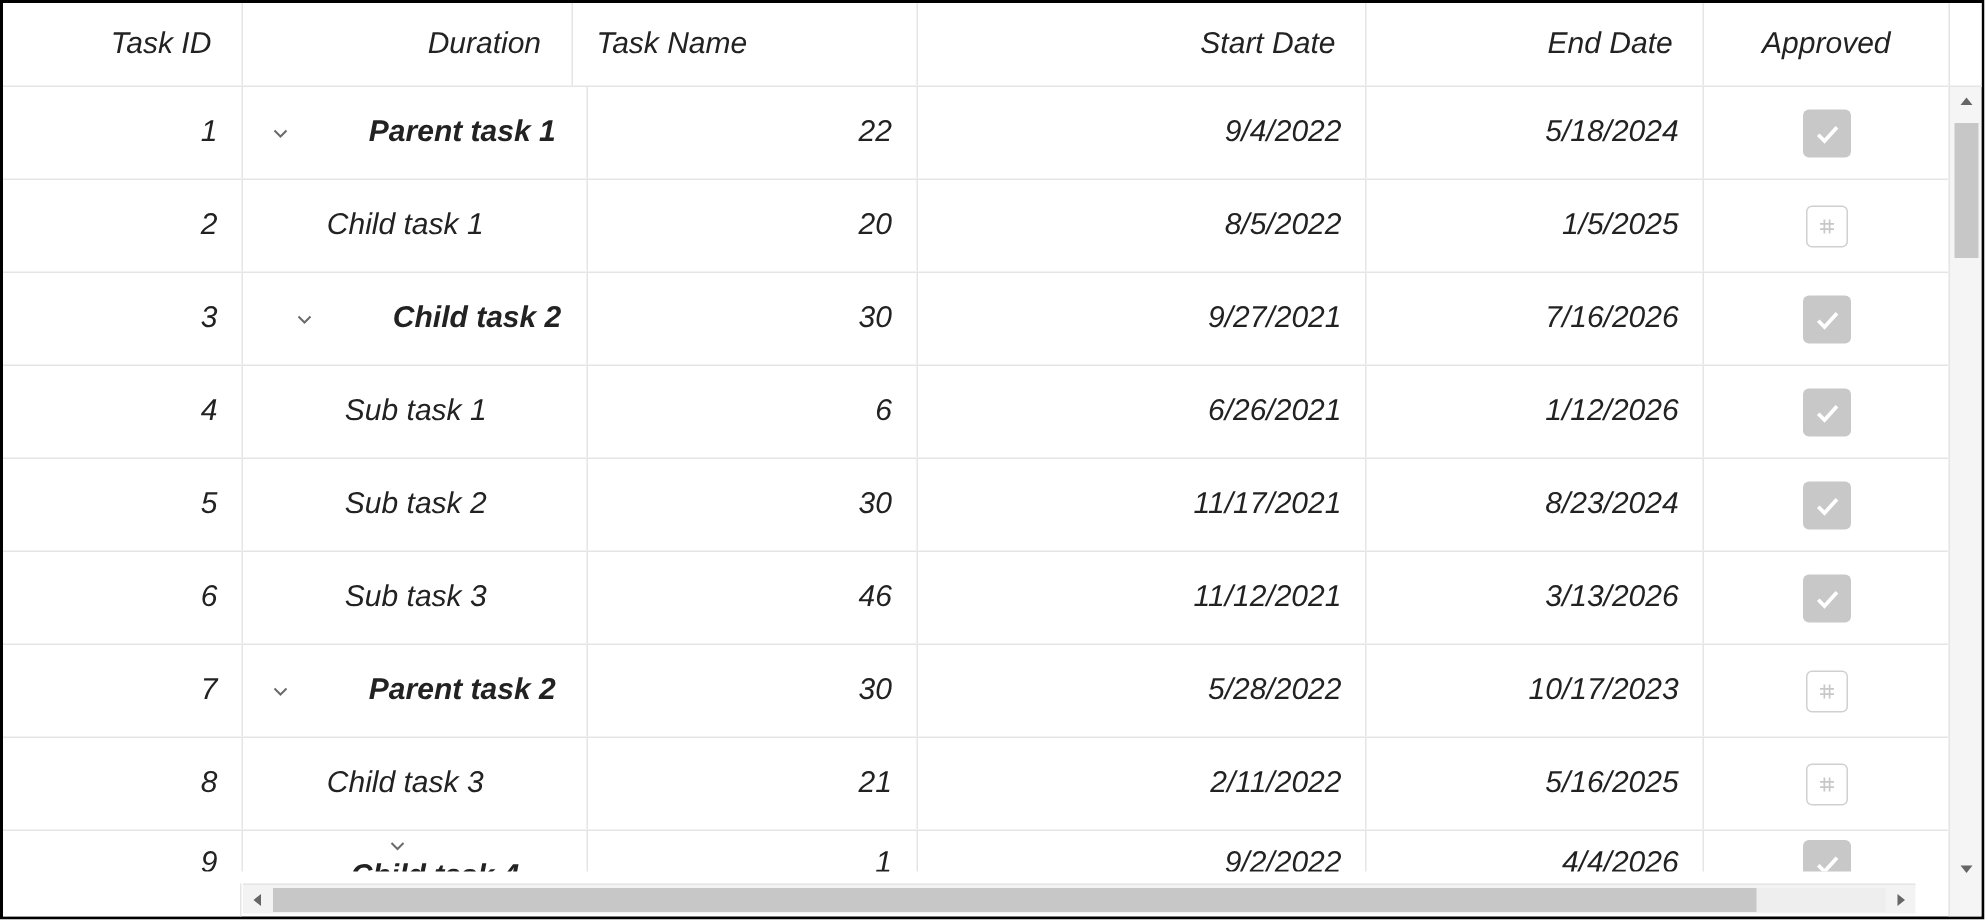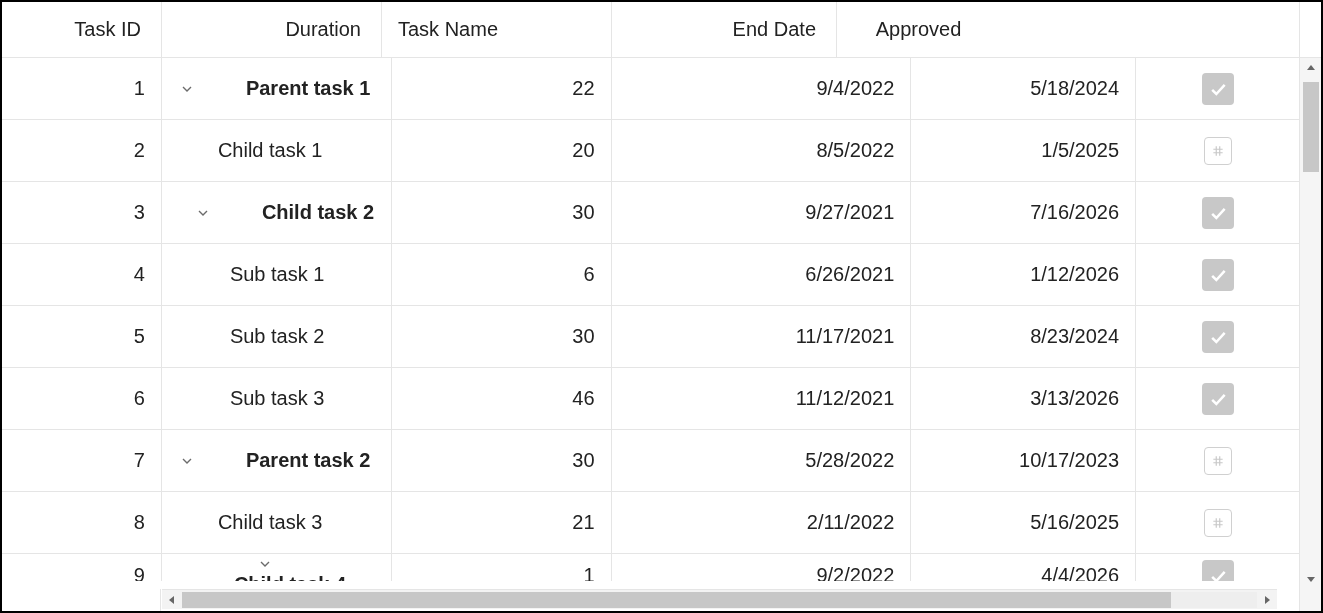--- a/index.html
+++ b/index.html
@@ -10,20 +10,21 @@
     font-size: 20px;
     color: #222;
     background: #fff;
   }
   .outer {
     width: 1323px; height: 613px;
     border: 2px solid #000;
     position: relative;
     overflow: hidden;
     display: flex;
+    font-style: italic;
   }
   .grid {
     flex: 1;
     height: 100%;
     overflow: hidden;
     position: relative;
   }
   .header-row {
     display: flex;
     height: 56px;
@@ -151,20 +152,21 @@
 </head>
 <body>
 
 <div class="outer">
   <div class="grid">
 
     <div class="header-row">
       <div class="cell col-id">Task ID</div>
       <div class="cell col-dur">Duration</div>
       <div class="cell col-name">Task Name</div>
+      <div class="cell col-start">Start Date</div>
       <div class="cell col-end">End Date</div>
       <div class="cell col-app">Approved</div>
     </div>
 
     <div class="body" id="body">
         <div class="row indent-0">
           <div class="cell col-id">1</div>
           <div class="cell col-name">
             <span class="namepad" style="display: inline-flex; align-items: center;">
               <span class="chev">

